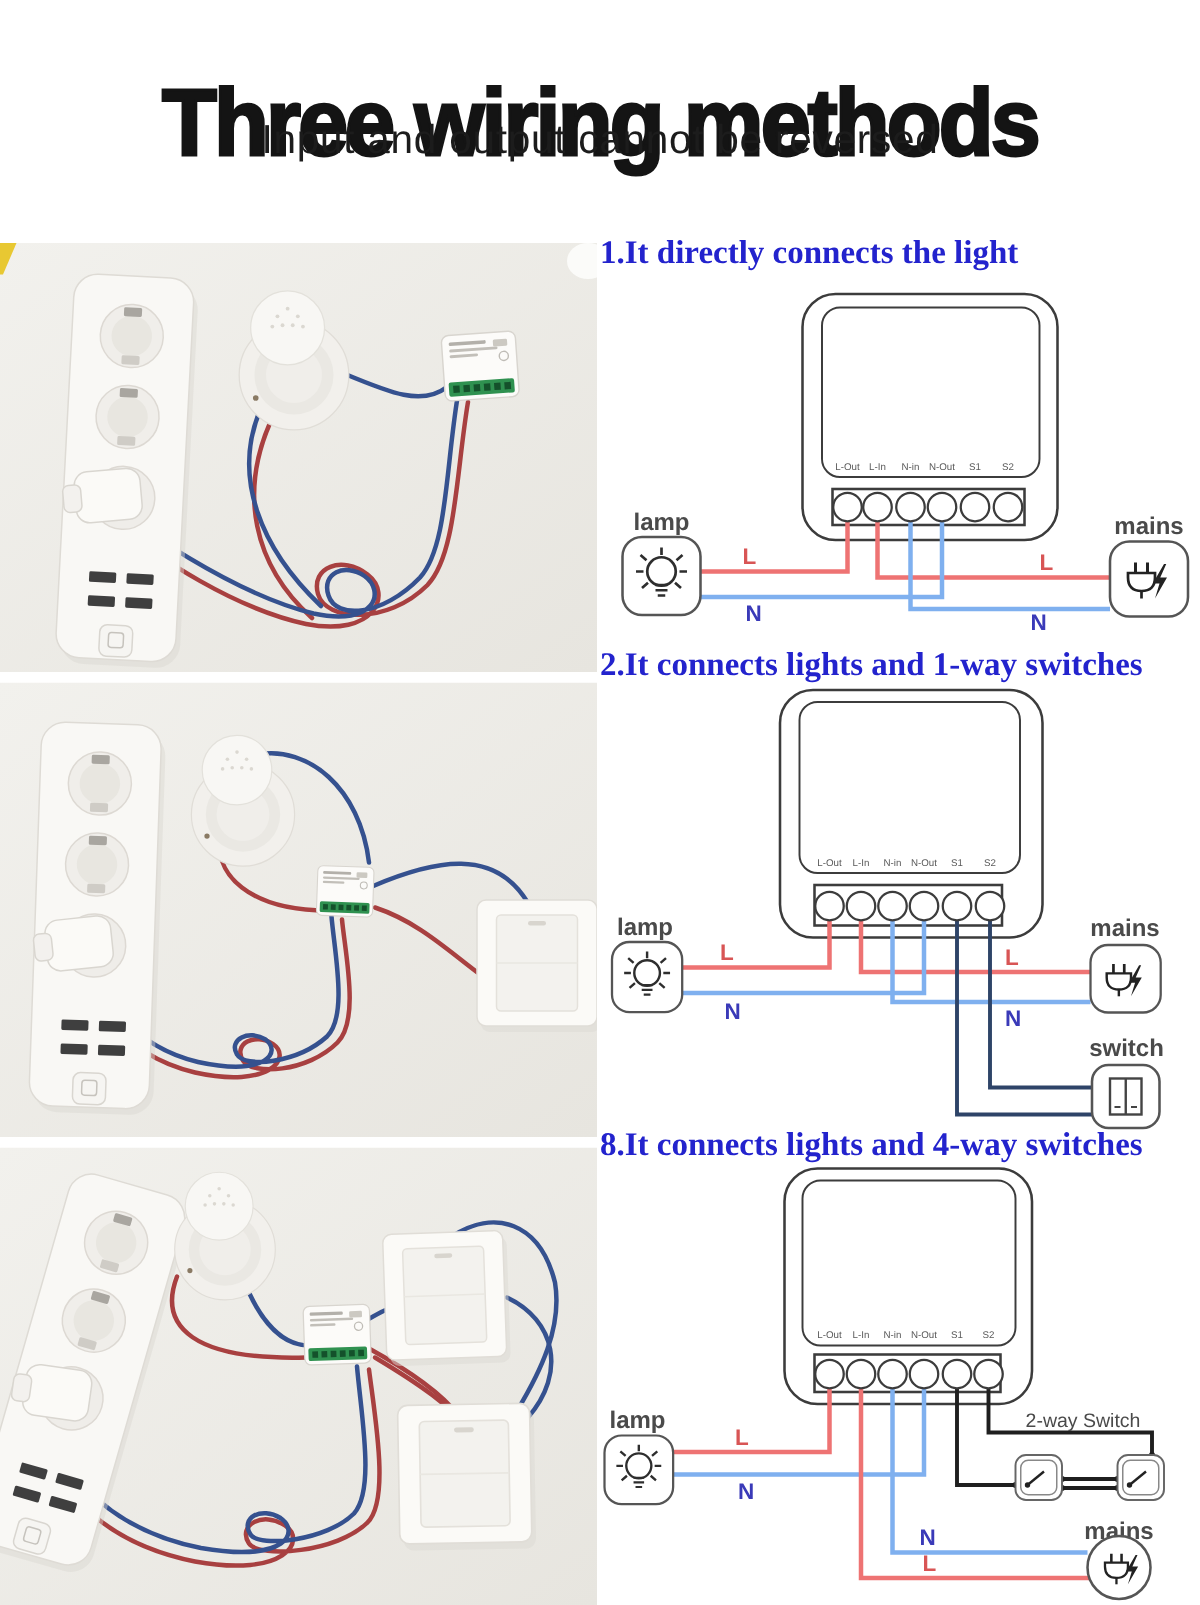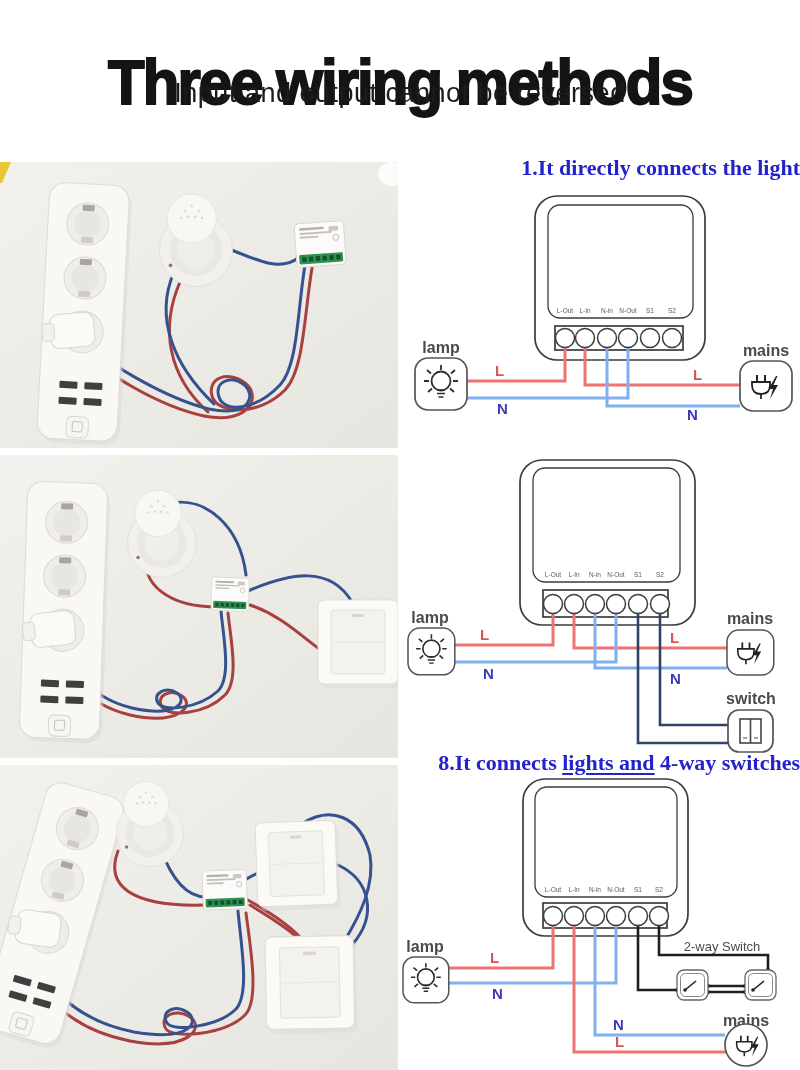--- a/index.html
+++ b/index.html
@@ -6,23 +6,23 @@
   body{width:800px;height:1070px;background:#fff;overflow:hidden;position:relative;
        font-family:"Liberation Sans",sans-serif;}
   .page{position:absolute;inset:0;background:#fff;padding-left:11px;}
   .main-title{position:absolute;top:4px;left:0;width:800px;text-align:center;
     font-family:"Liberation Sans",sans-serif;font-weight:900;font-size:63px;color:#141414;
     letter-spacing:-2px;transform:scaleX(0.95);-webkit-text-stroke:2px #141414;white-space:nowrap;}
   .sub-title{position:absolute;top:78px;left:0;width:800px;text-align:center;
     font-size:27px;color:#1c1c1c;letter-spacing:0.5px;}
   .photo{position:absolute;left:0;}
   .diagram{position:absolute;width:400px;}
-  .dtitle{position:absolute;top:0;left:0;width:400px;text-align:right;white-space:nowrap;
+  .dtitle{position:absolute;top:0;left:0;width:400px;text-align:left;white-space:nowrap;
     font-family:"Liberation Serif",serif;font-weight:bold;font-size:22px;color:#2323cd;}
-  .dtitle .u{text-decoration:underline;text-underline-offset:3px;}
+  .dtitle .u{text-underline-offset:3px;}
   .dsvg{position:absolute;left:0;top:28px;}
   
   .dev{fill:#fff;stroke:#3c3c3c;stroke-width:1.7;}
   .dev-inner{fill:#fff;stroke:#3c3c3c;stroke-width:1.3;}
   .scr{fill:#fff;stroke:#3c3c3c;stroke-width:1.5;}
   .wire{fill:none;stroke-width:3;}
   .wire2{fill:none;stroke-width:2.6;}
   .term{font:6.5px "Liberation Sans",sans-serif;fill:#5a5a5a;}
   .lbl{font:bold 16px "Liberation Sans",sans-serif;fill:#4a4a4a;}
   .lbl2{font:13px "Liberation Sans",sans-serif;fill:#4a4a4a;}
@@ -206,20 +206,21 @@
       <path class="pw-b" d="M172,48 C205,42 240,70 246,120"></path>
       <path class="pw-b" d="M248,136 C290,118 330,110 352,147"></path>
     </g>
     <use href="#g-strip" transform="translate(28,26) rotate(2)"></use>
     <use href="#g-bulb" transform="translate(162,88) scale(0.8)"></use>
     <use href="#g-module" transform="translate(212,122) rotate(2) scale(0.72)"></use>
     <use href="#g-wallswitch" transform="translate(318,145)"></use>
   </svg>
 
   <div class="diagram" style="left:400px;top:430px;height:330px">
+    <div class="dtitle">2.It connects lights and 1-way switches</div>
     <svg class="dsvg" width="400" height="302" viewBox="0 0 400 302">
       <rect class="dev" x="120" y="2" width="175" height="165" rx="22"></rect>
       <rect class="dev-inner" x="133" y="10" width="147" height="114" rx="12"></rect>
       <g text-anchor="middle">
         <text class="term" x="153" y="119">L-Out</text>
         <text class="term" x="174" y="119">L-In</text>
         <text class="term" x="195" y="119">N-in</text>
         <text class="term" x="216" y="119">N-Out</text>
         <text class="term" x="238" y="119">S1</text>
         <text class="term" x="260" y="119">S2</text>

